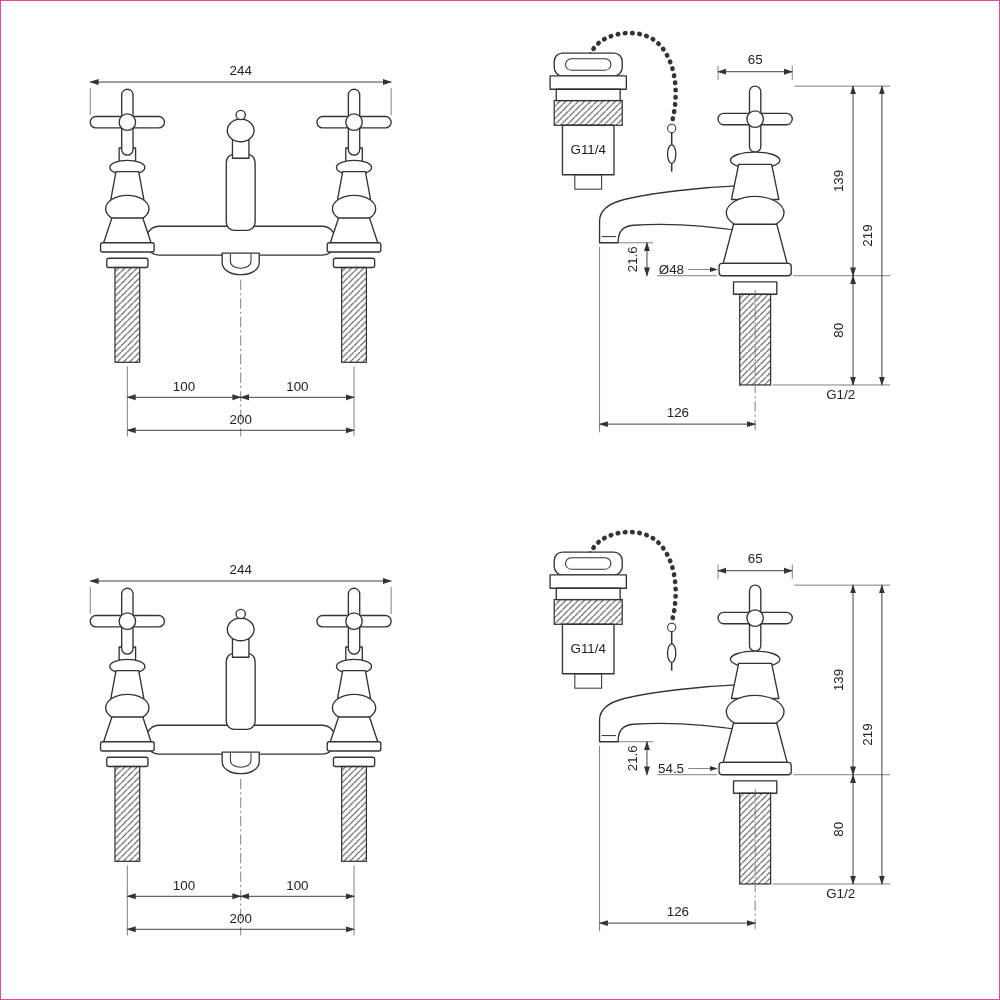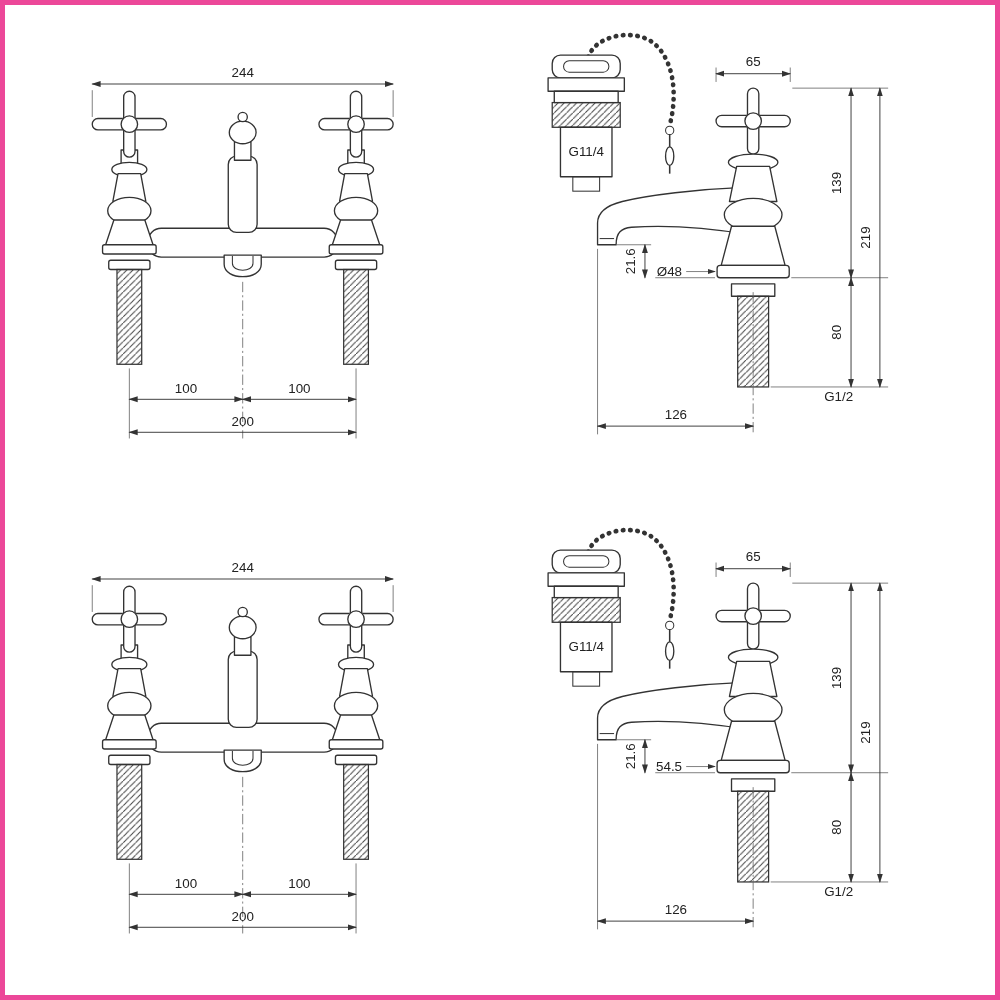--- a/index.html
+++ b/index.html
@@ -1,18 +1,18 @@
 <!DOCTYPE html>
 <html><head>
 <meta charset="utf-8">
 <style>
   html,body { margin:0; padding:0; background:#fff; }
   .sheet {
     width:1000px; height:1000px; box-sizing:border-box;
-    background:#ffffff; border:5px solid #ec4899;
+    background:#ffffff; border:1px solid #ec4899;
     display:grid; grid-template-columns:1fr 1fr; grid-template-rows:1fr 1fr;
     font-family:"Liberation Sans", sans-serif;
   }
   .cell { display:flex; align-items:center; justify-content:center; }
   svg.view { width:474px; height:462px; }
 
   .part    { fill:#ffffff; stroke:#333; stroke-width:1.3; stroke-linejoin:round; }
   .inner   { fill:none; stroke:#333; stroke-width:1; }
   .hatched { fill:url(#hatch); stroke:#333; stroke-width:1.2; }
   .thin line { stroke:#666; stroke-width:0.8; fill:none; }

